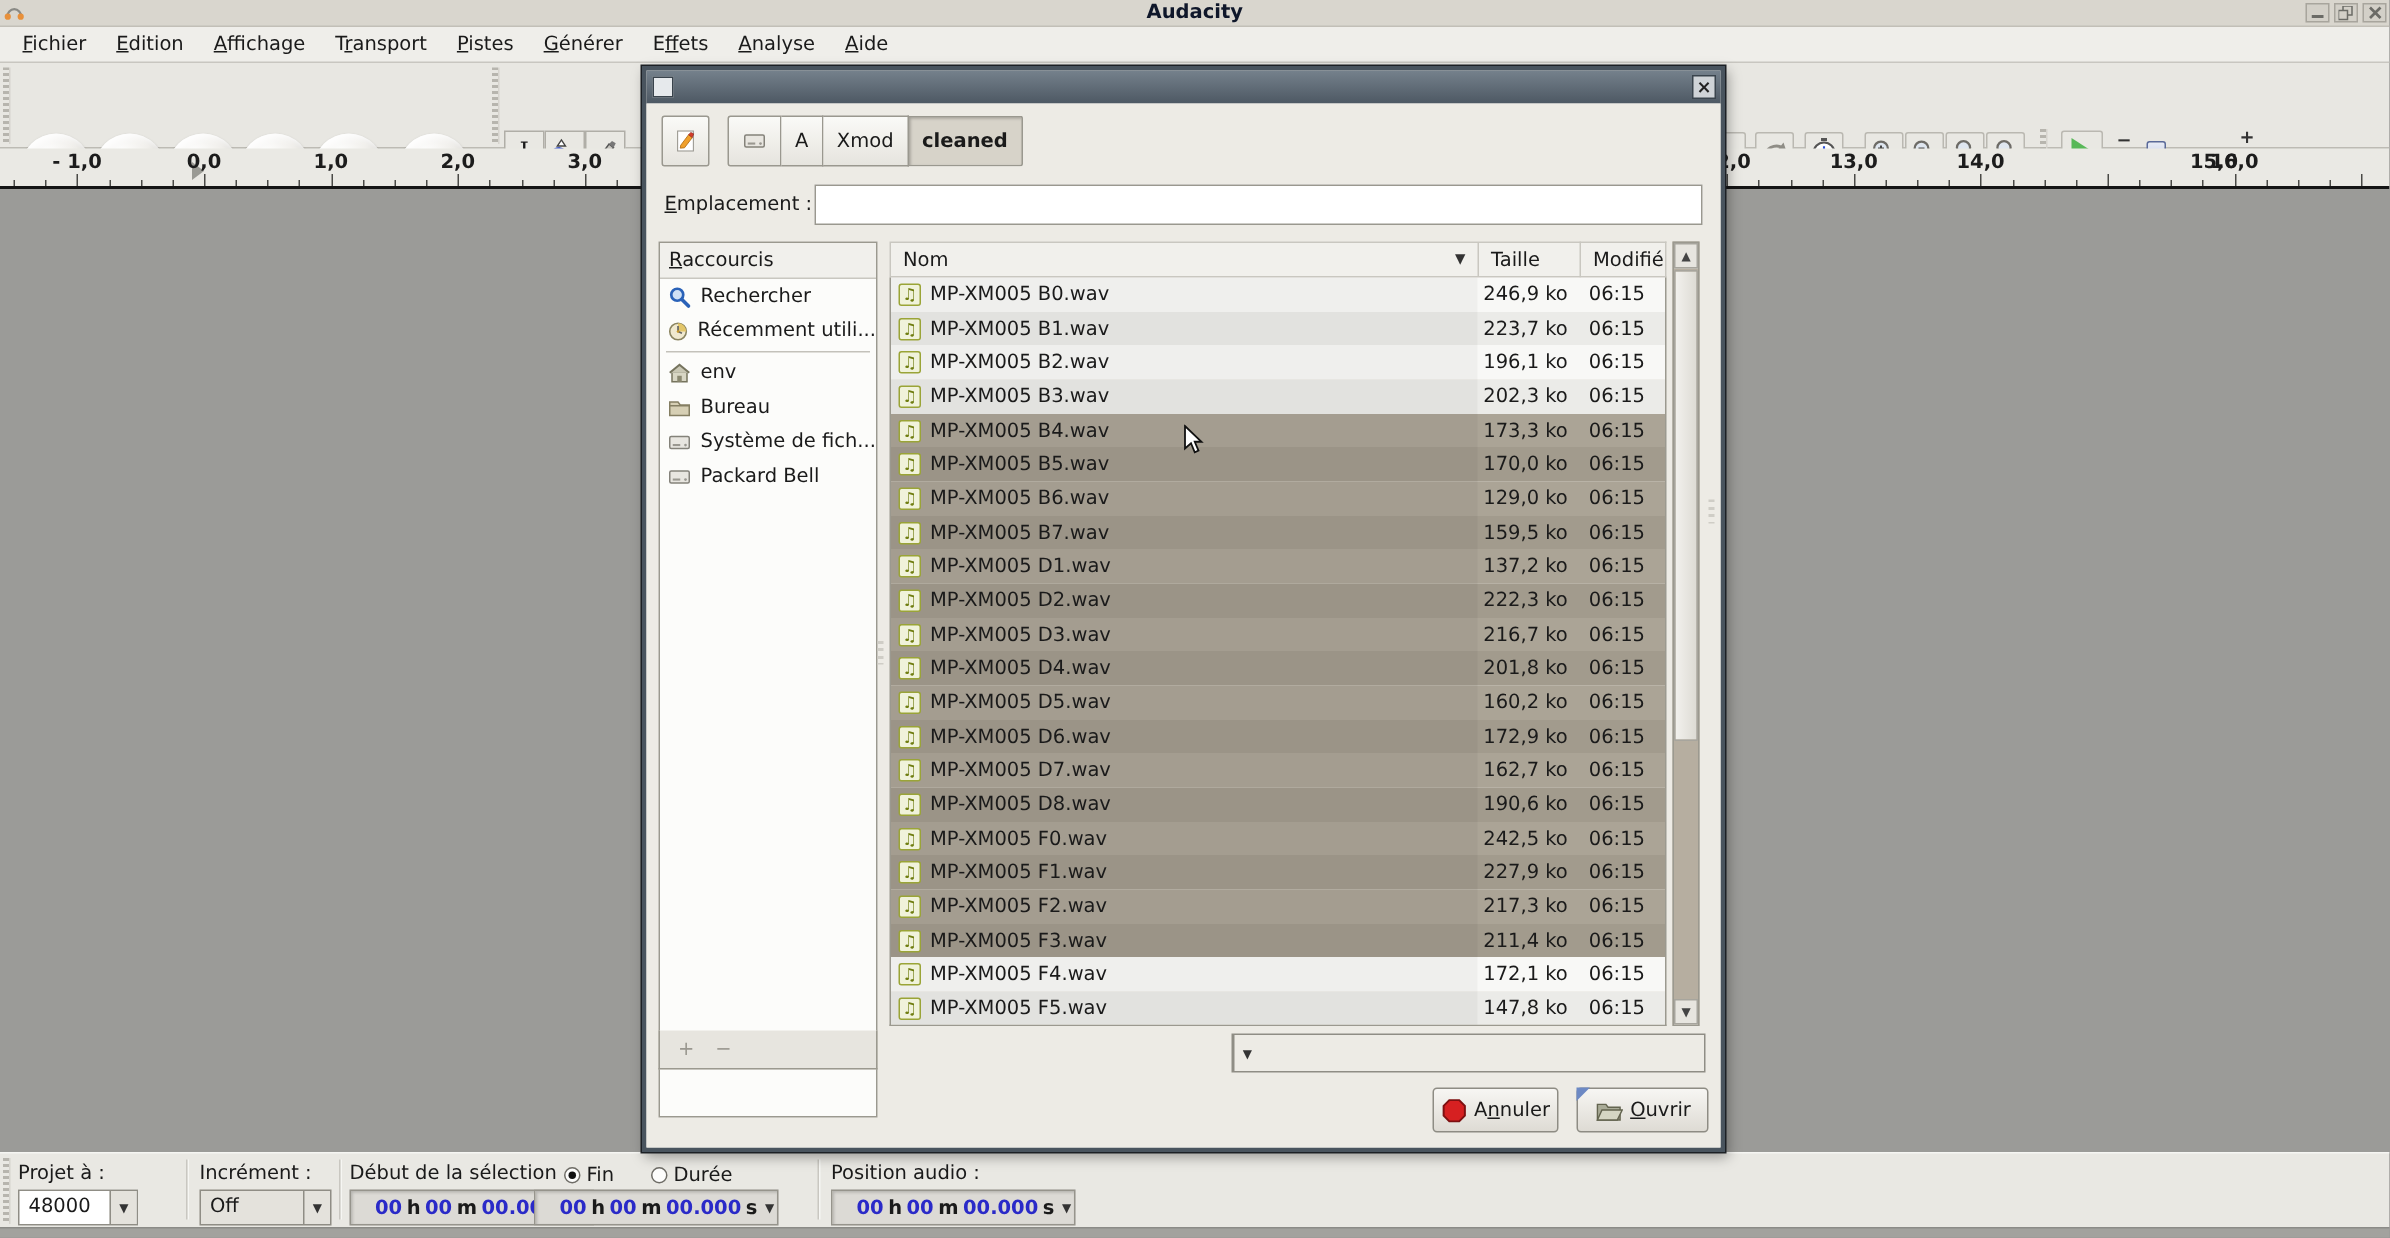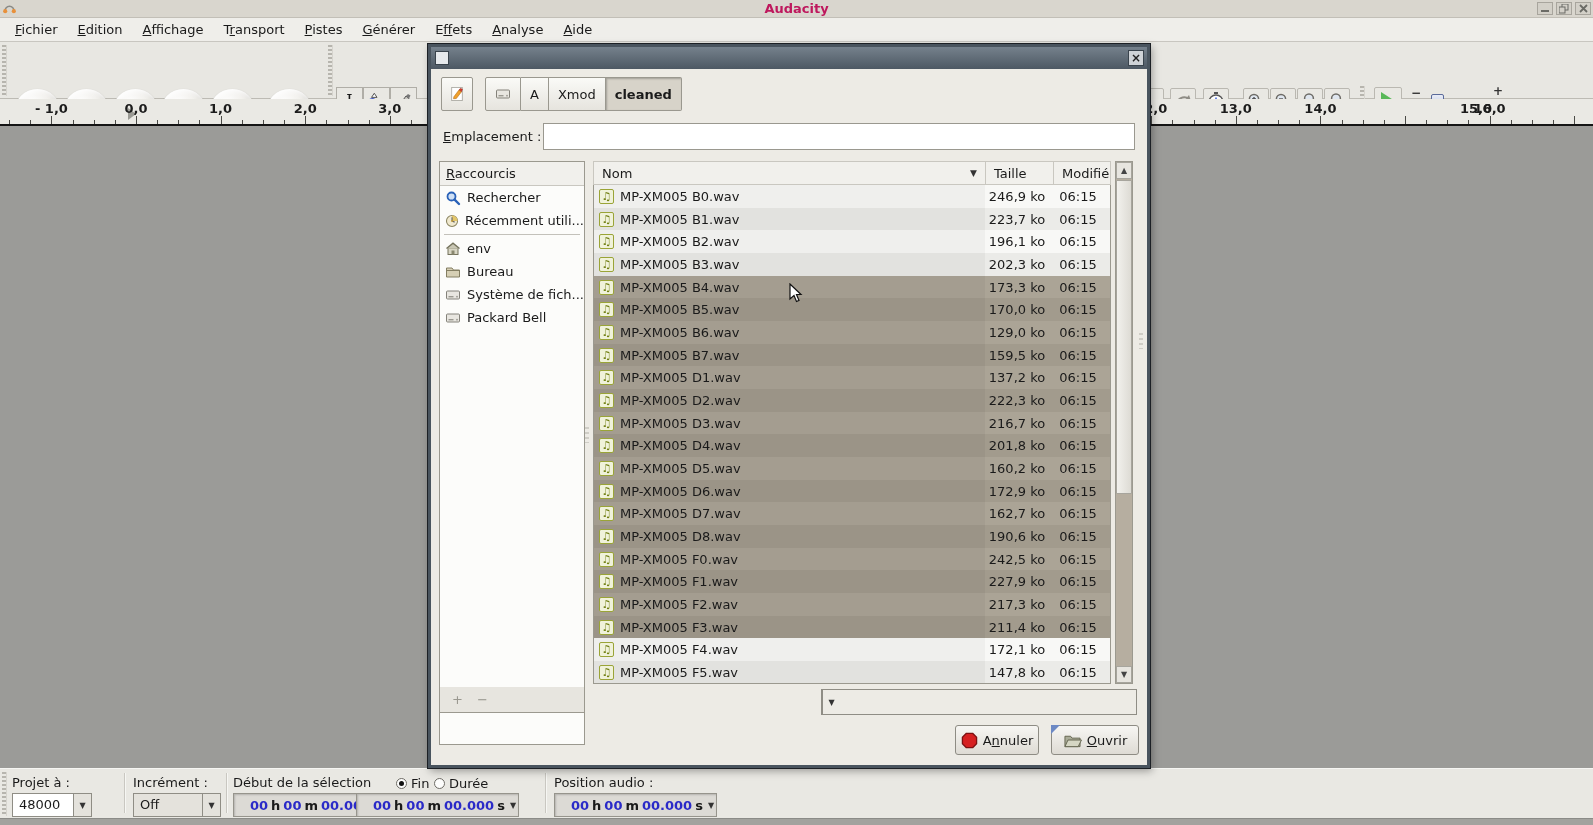--- a/index.html
+++ b/index.html
@@ -4,21 +4,21 @@
 <style>
 *{box-sizing:border-box;margin:0;padding:0}
 html,body{width:1593px;height:825px;overflow:hidden}
 body{position:relative;font-family:"DejaVu Sans","Liberation Sans",sans-serif;font-size:13px;background:#9b9b98;color:#1a1a1a}
 .abs{position:absolute}
 svg{display:block}
 u{text-decoration:underline}
 
 
 .titlebar{left:0;top:0;width:1593px;height:18px;background:#d9d6ce;border-bottom:1px solid #c2bfb7;display:flex;align-items:center}
-.titlebar .wtitle{position:absolute;left:0;right:0;text-align:center;font-weight:bold;color:#be185d;font-size:13px;line-height:18px}
+.titlebar .wtitle{position:absolute;left:0;right:0;text-align:center;font-weight:bold;color:#0f172a;font-size:13px;line-height:18px}
 .win-ctl{position:absolute;top:2px;width:16px;height:13px;background:#d3d0c8;border:1px solid #a8a59d;display:flex;align-items:center;justify-content:center;color:#6b6b66;font-size:9px;line-height:1}
 .app-icon{margin-left:2px;z-index:2}
 .menubar{left:0;top:18px;width:1593px;height:24px;background:#efeeea;border-bottom:1px solid #c8c6c0;display:flex;align-items:center;padding-left:5px}
 .menu-item{padding:3px 10px;cursor:default;white-space:nowrap}
 
 
 .toolbar{left:0;top:42px;width:1593px;height:57px;background:#e8e7e2;border-bottom:1px solid #bdbbb4}
 .grip{position:absolute;width:5px;background:repeating-linear-gradient(180deg,#b7b5ae 0 2px,transparent 2px 4px);border-right:1px solid #d6d4ce}
 .tbtn{position:absolute;width:47px;height:47px;border-radius:50%;background:radial-gradient(circle at 36% 30%,#ffffff,#eceae5 55%,#cfcdc6 95%);box-shadow:inset 2px 3px 4px rgba(255,255,255,.95),inset -2px -3px 6px rgba(0,0,0,.22),0 1px 2px rgba(0,0,0,.25);display:flex;align-items:center;justify-content:center}
 .pauseb{display:flex;gap:4px}
@@ -385,21 +385,21 @@
     <span class="cbtn">▼</span>
   </div>
   <div class="vsep" style="left:124px"></div>
   <span class="lab" style="left:133px">Incrément :</span>
   <div class="combo gray" style="left:133px;top:24px;width:88px">
     <span class="cval">Off</span>
     <span class="cbtn">▼</span>
   </div>
   <div class="vsep" style="left:226px"></div>
   <span class="lab" style="left:233px">Début de la sélection</span>
-  <div class="radio" style="left:396px">
+  <div class="radio" style="left:376px">
     <span class="rdot on"></span>
     <span>Fin</span>
   </div>
   <div class="radio" style="left:434px">
     <span class="rdot"></span>
     <span>Durée</span>
   </div>
   <div class="timefield" style="left:233px;top:24px">
       <span class="dig">00</span>
       <span class="unit">h</span>

